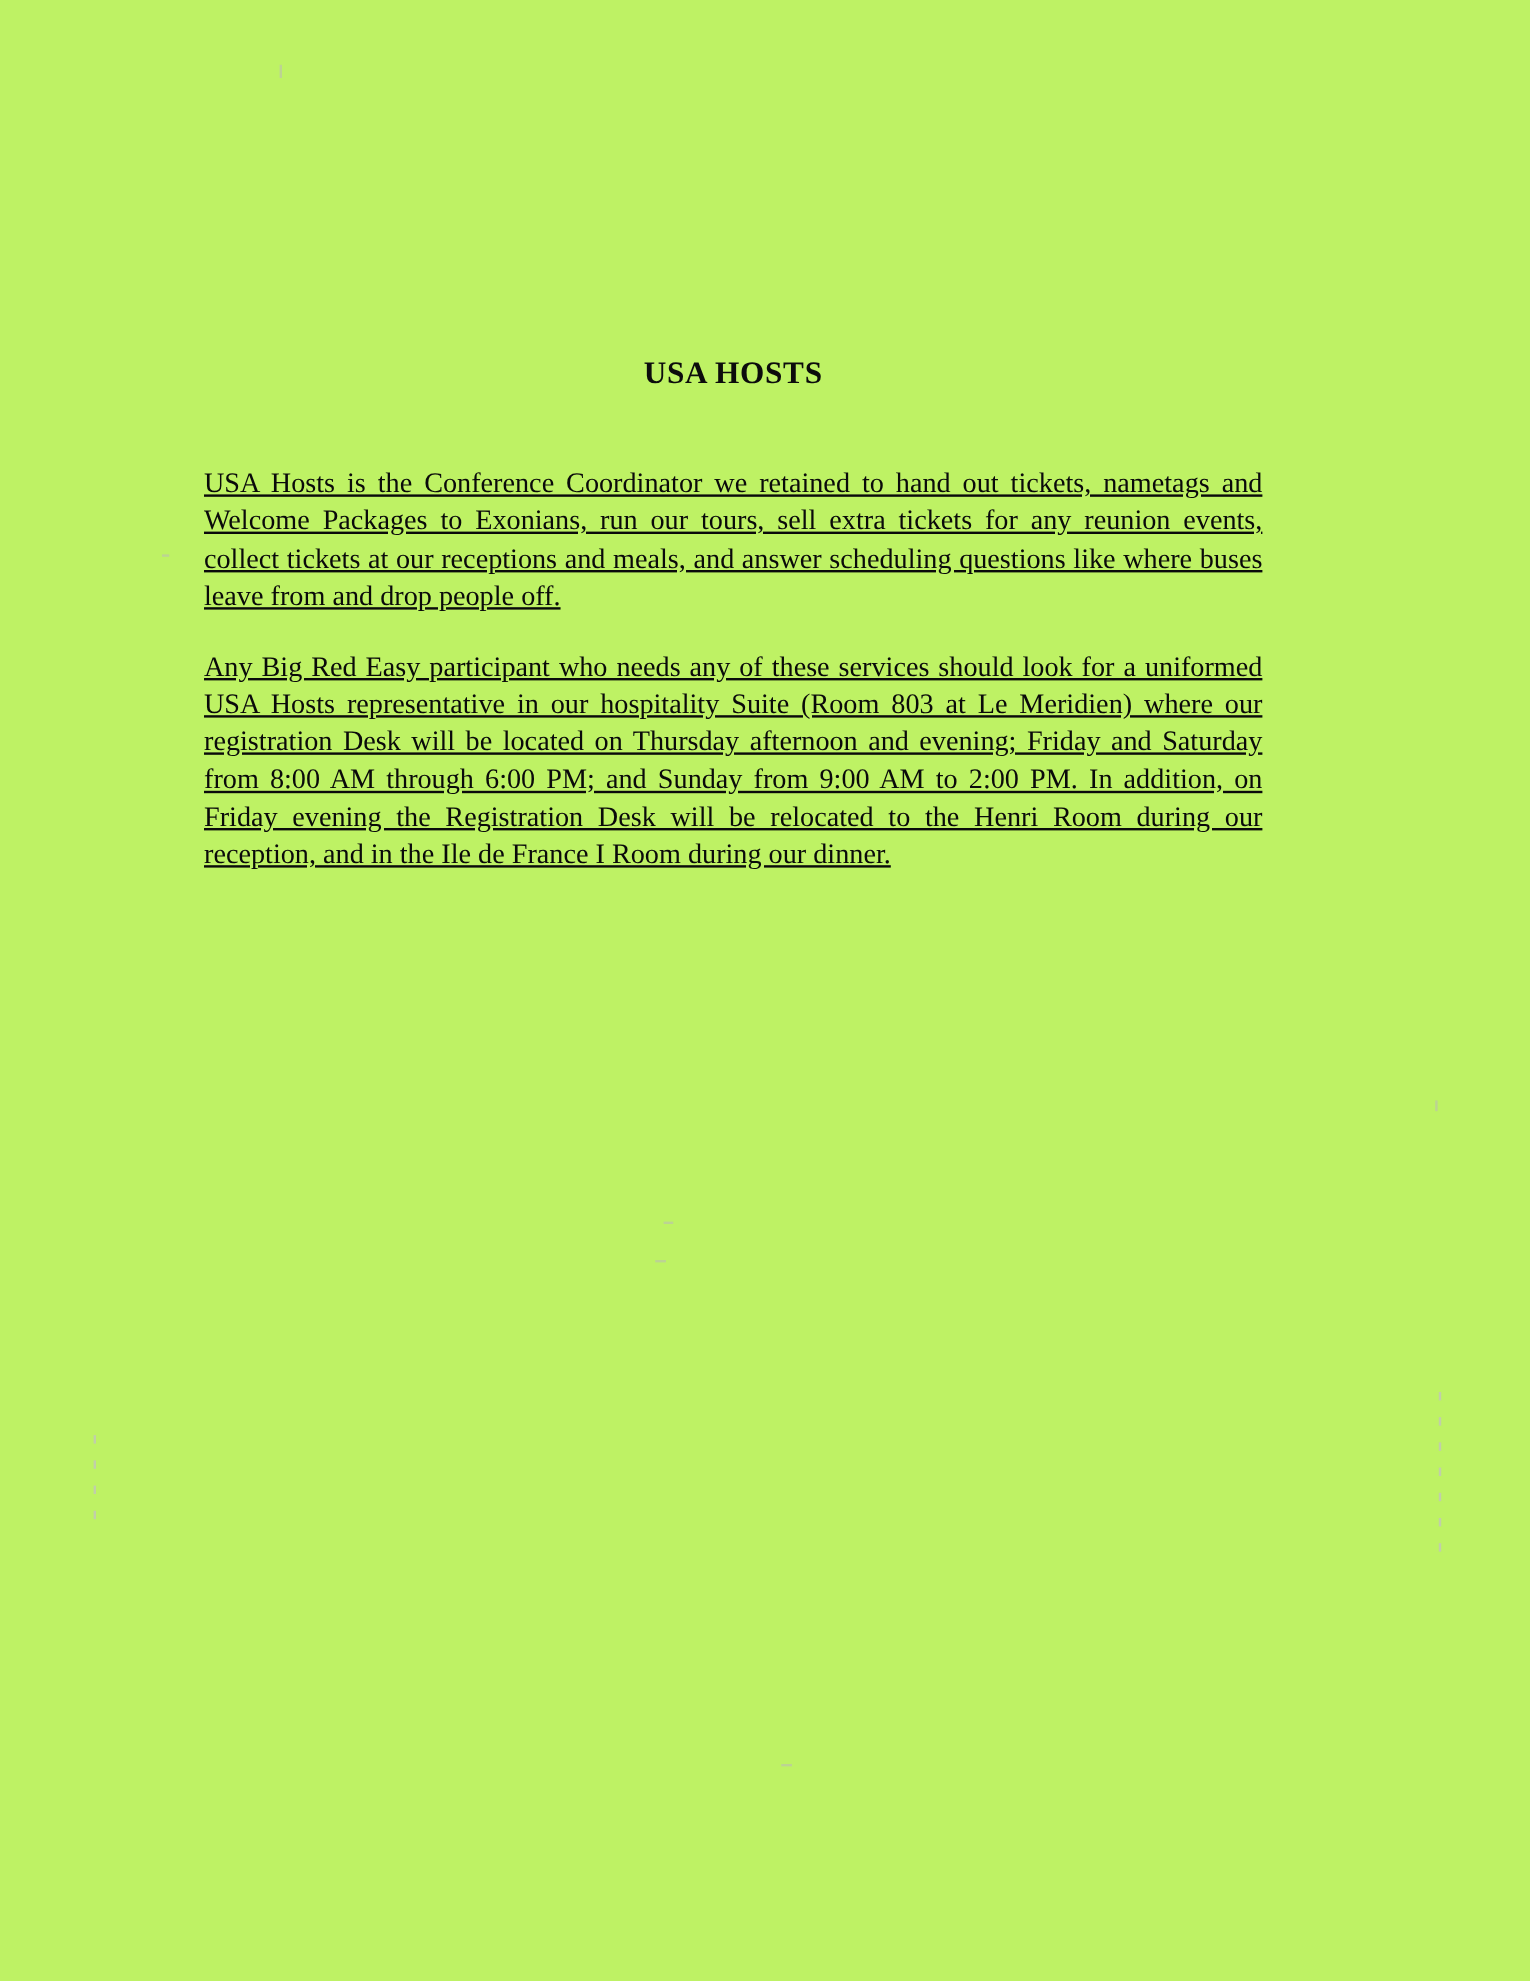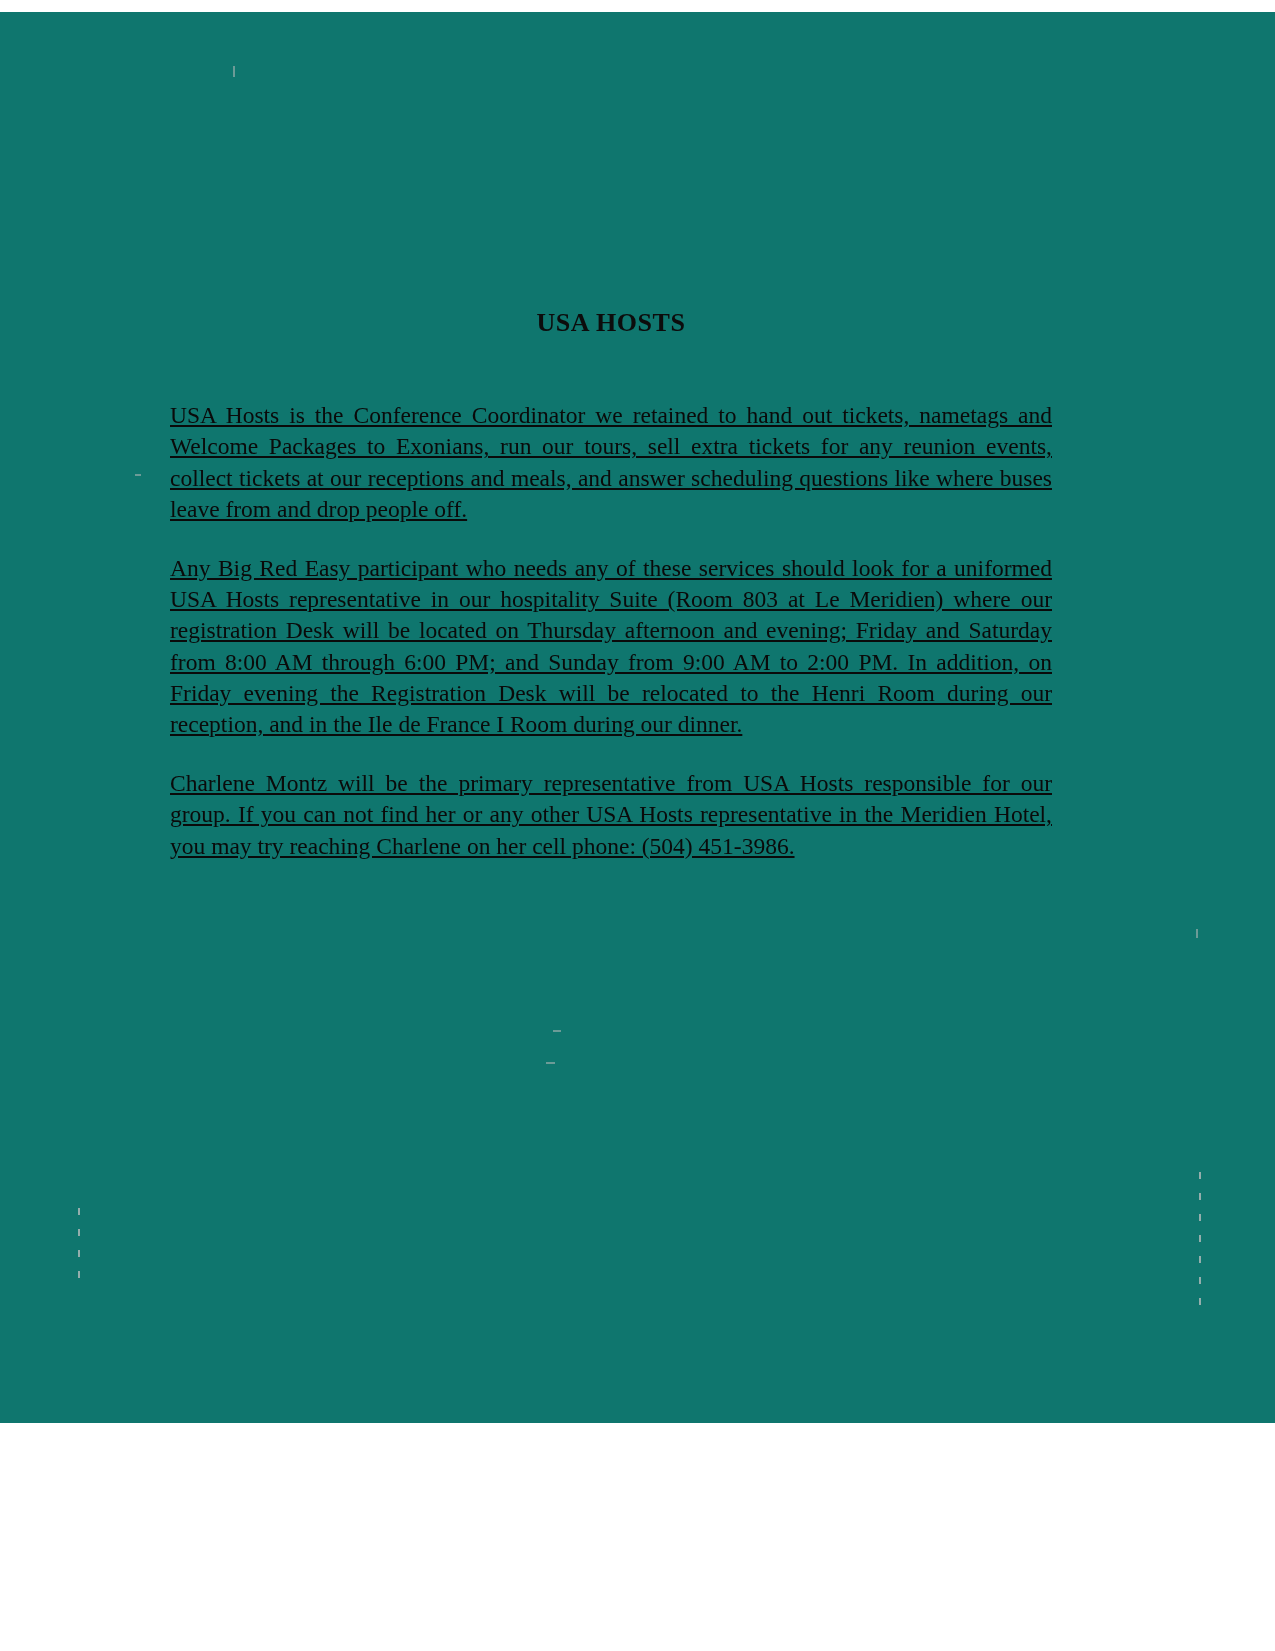--- a/index.html
+++ b/index.html
@@ -8,23 +8,23 @@
     padding: 0;
     background: #ffffff;
   }
   body {
     font-family: "Liberation Serif", "DejaVu Serif", serif;
     color: #000000;
   }
   .page {
     position: relative;
     width: 1275px;
-    height: 1411px;
-    margin: 12px auto;
-    background: #0f766e;
+    height: 1651px;
+    margin: 0 auto;
+    background: #bef264;
     overflow: hidden;
   }
   .doc-body {
     position: absolute;
     left: 170px;
     top: 295px;
     width: 882px;
   }
   .doc-title {
     text-align: center;
@@ -74,21 +74,20 @@
 <div class="page">
 
   <div class="doc-body">
 
     <h1 class="doc-title">USA HOSTS</h1>
 
     <p class="para">USA Hosts is the Conference Coordinator we retained to hand out tickets, nametags and Welcome Packages to Exonians, run our tours, sell extra tickets for any reunion events, collect tickets at our receptions and meals, and answer scheduling questions like where buses leave from and drop people off.</p>
 
     <p class="para">Any Big Red Easy participant who needs any of these services should look for a uniformed USA Hosts representative in our hospitality Suite (Room 803 at Le Meridien) where our registration Desk will be located on Thursday afternoon and evening; Friday and Saturday from 8:00 AM through 6:00 PM; and Sunday from 9:00 AM to 2:00 PM.  In addition, on Friday evening the Registration Desk will be relocated to the Henri Room during our reception, and in the Ile de France I Room during our dinner.</p>
 
-    <p class="para">Charlene Montz will be the primary representative from USA Hosts responsible for our group.  If you can not find her or any other USA Hosts representative in the Meridien Hotel, you may try reaching Charlene on her cell phone: (504) 451-3986.</p>
 
   </div>
 
   <div class="speck" style="left:233px; top:54px; width:2px; height:11px;"></div>
   <div class="speck" style="left:135px; top:462px; width:6px; height:2px;"></div>
   <div class="speck" style="left:1196px; top:917px; width:2px; height:9px;"></div>
   <div class="speck" style="left:553px; top:1018px; width:8px; height:2px;"></div>
   <div class="speck" style="left:546px; top:1050px; width:9px; height:2px;"></div>
   <div class="speck" style="left:651px; top:1470px; width:9px; height:2px;"></div>
 

